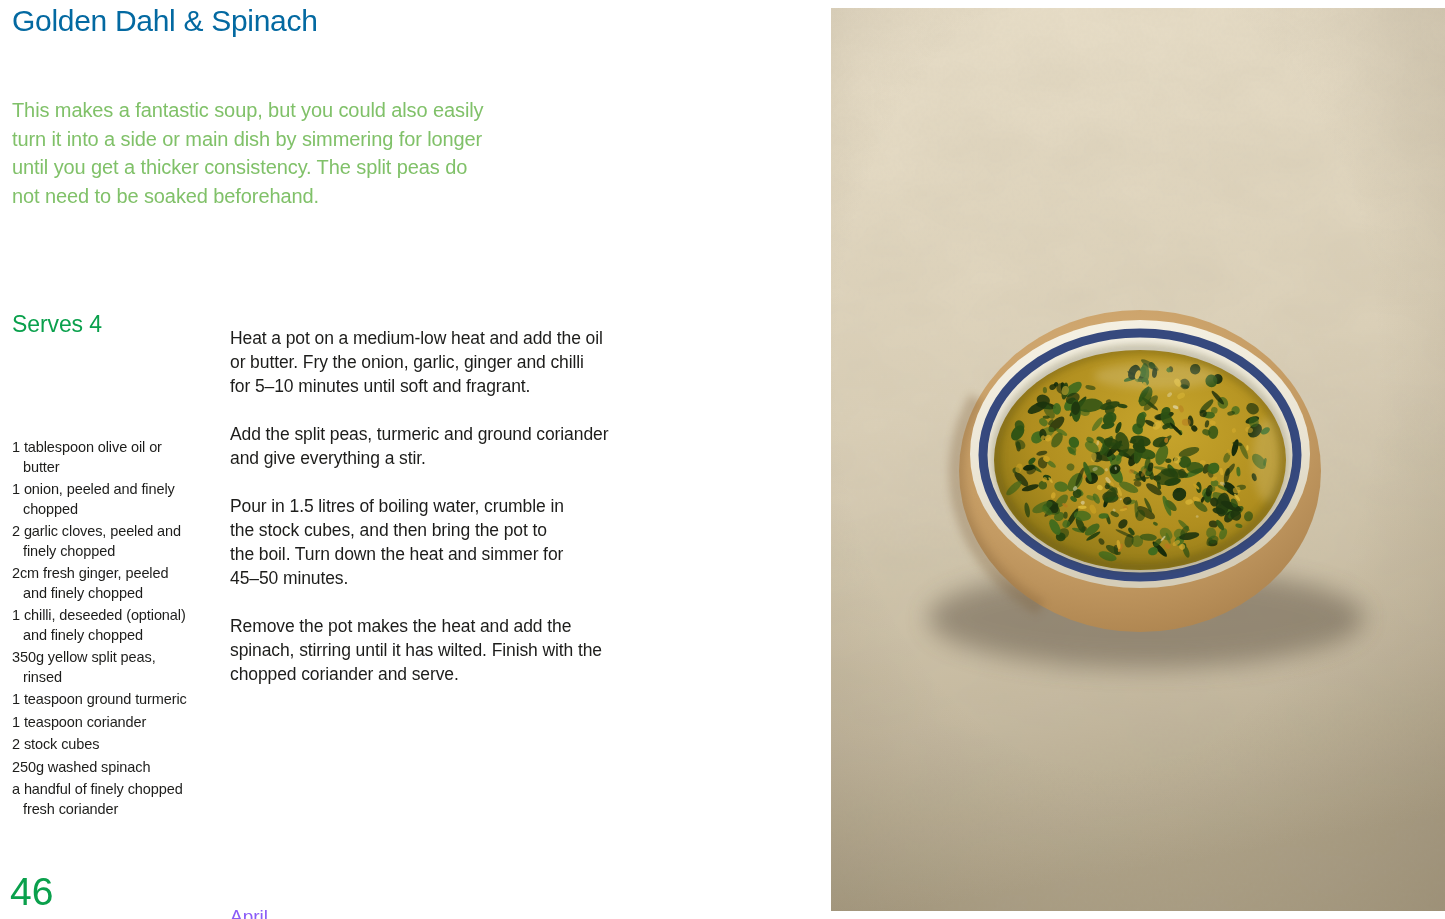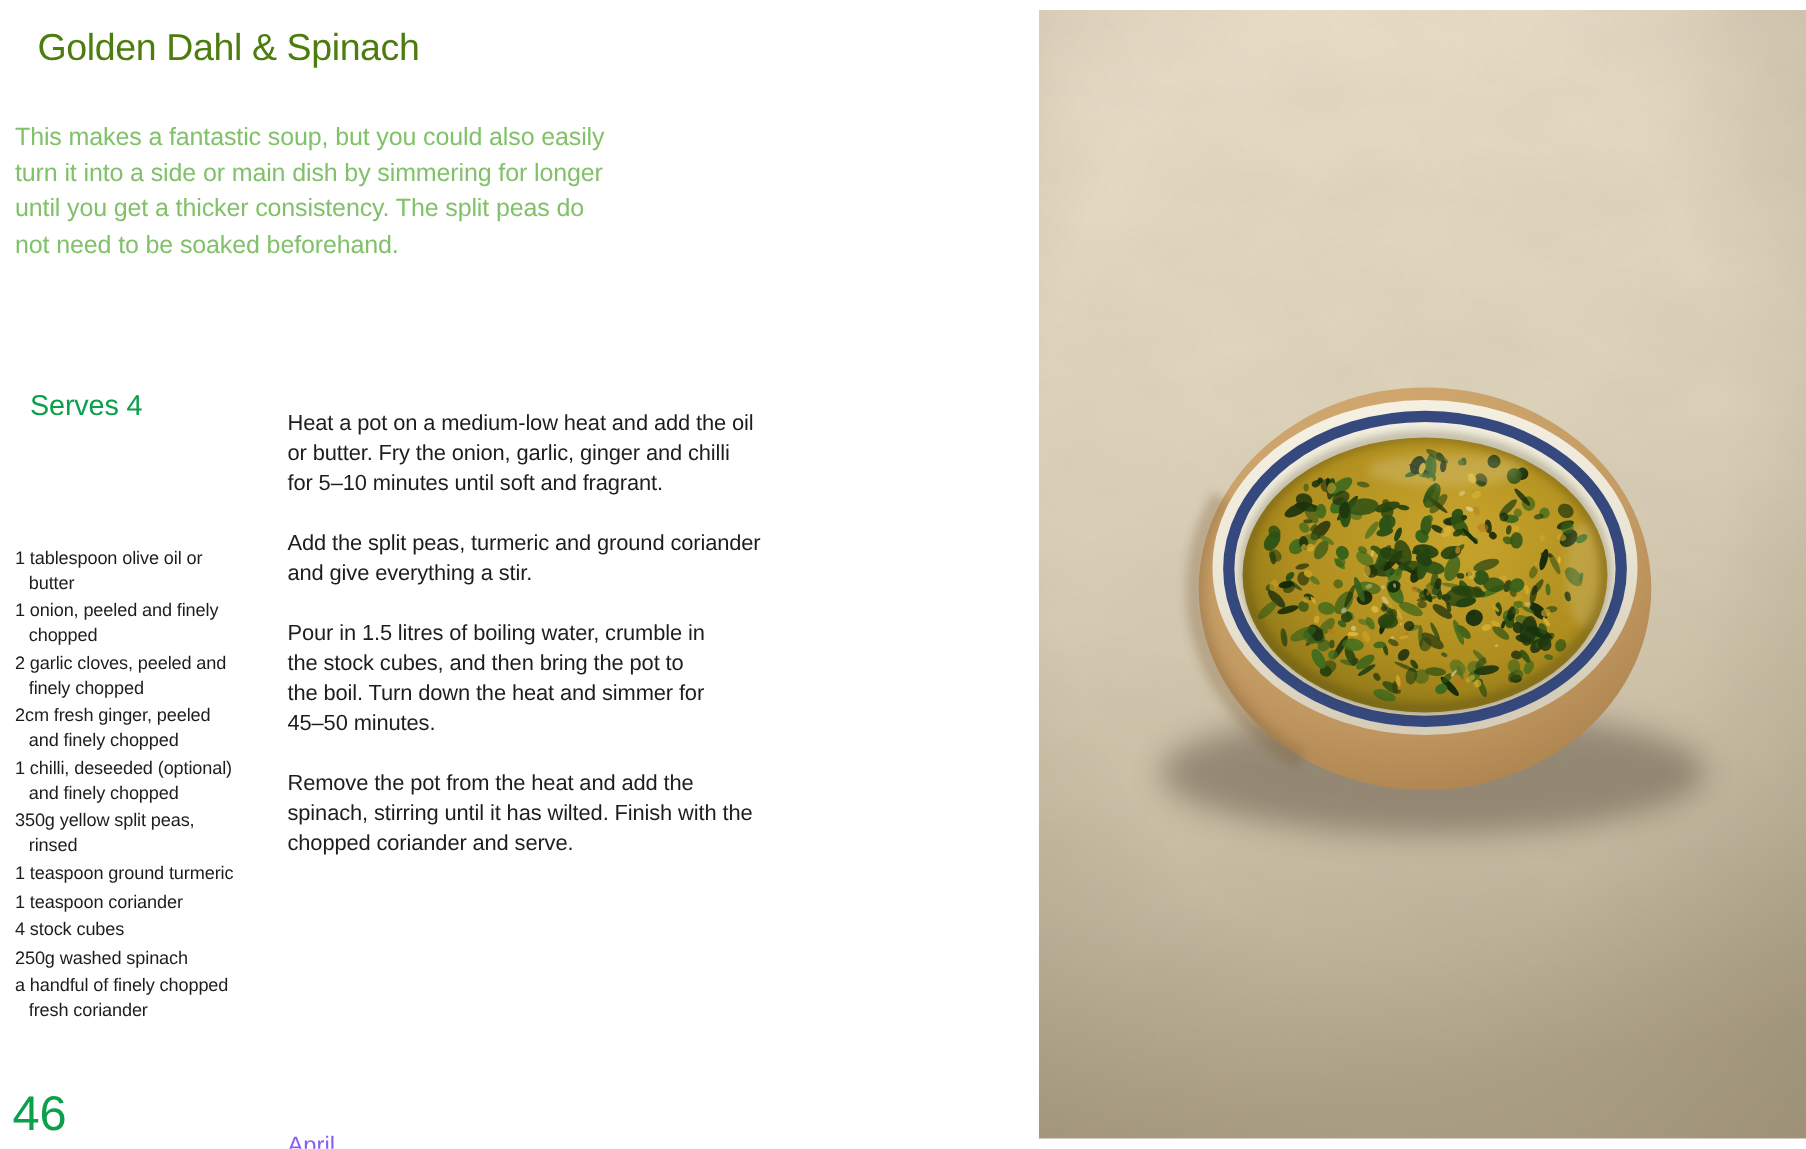--- a/index.html
+++ b/index.html
@@ -9,36 +9,36 @@
     overflow: hidden;
     font-family: "Liberation Sans", "DejaVu Sans", sans-serif;
   }
   .page {
     position: relative;
     width: 1445px; height: 919px;
     background: #ffffff;
   }
   .recipe-title {
     position: absolute; left: 12px; top: 2px;
-    margin: 18px;
+    margin: 0;
     font-size: 30px; font-weight: 400; line-height: 38px;
     letter-spacing: -0.3px;
-    color: #4d7c0f;
+    color: #0369a1;
   }
   .intro {
     position: absolute; left: 12px; top: 96px;
     width: 600px;
     margin: 0;
     font-size: 20px; line-height: 28.7px; font-weight: 400;
     letter-spacing: -0.1px;
     color: #80c169;
     white-space: pre-line;
   }
   .serves {
-    position: absolute; left: 24px; top: 310px;
+    position: absolute; left: 12px; top: 310px;
     margin: 0;
     font-size: 23px; font-weight: 400; line-height: 28px;
     letter-spacing: -0.1px;
     color: #0aa04c;
   }
   .ingredients {
     position: absolute; left: 12px; top: 438px;
     width: 210px;
     margin: 0; padding: 0;
     list-style: none;
@@ -104,37 +104,37 @@
       <li>2 garlic cloves, peeled and
 finely chopped</li>
       <li>2cm fresh ginger, peeled
 and finely chopped</li>
       <li>1 chilli, deseeded (optional)
 and finely chopped</li>
       <li>350g yellow split peas,
 rinsed</li>
       <li>1 teaspoon ground turmeric</li>
       <li>1 teaspoon coriander</li>
-      <li>4 stock cubes</li>
+      <li>2 stock cubes</li>
       <li>250g washed spinach</li>
       <li>a handful of finely chopped
 fresh coriander</li>
     </ul>
 
   <div class="method">
       <p>Heat a pot on a medium-low heat and add the oil
 or butter. Fry the onion, garlic, ginger and chilli
 for 5–10 minutes until soft and fragrant.</p>
       <p>Add the split peas, turmeric and ground coriander
 and give everything a stir.</p>
       <p>Pour in 1.5 litres of boiling water, crumble in
 the stock cubes, and then bring the pot to
 the boil. Turn down the heat and simmer for
 45–50 minutes.</p>
-      <p>Remove the pot from the heat and add the
+      <p>Remove the pot makes the heat and add the
 spinach, stirring until it has wilted. Finish with the
 chopped coriander and serve.</p>
     </div>
 
   <div class="page-number">46</div>
 
   <div class="month">April</div>
 
   <div class="photo">
     <svg viewBox="0 0 614 903" width="614" height="903" aria-hidden="true">

